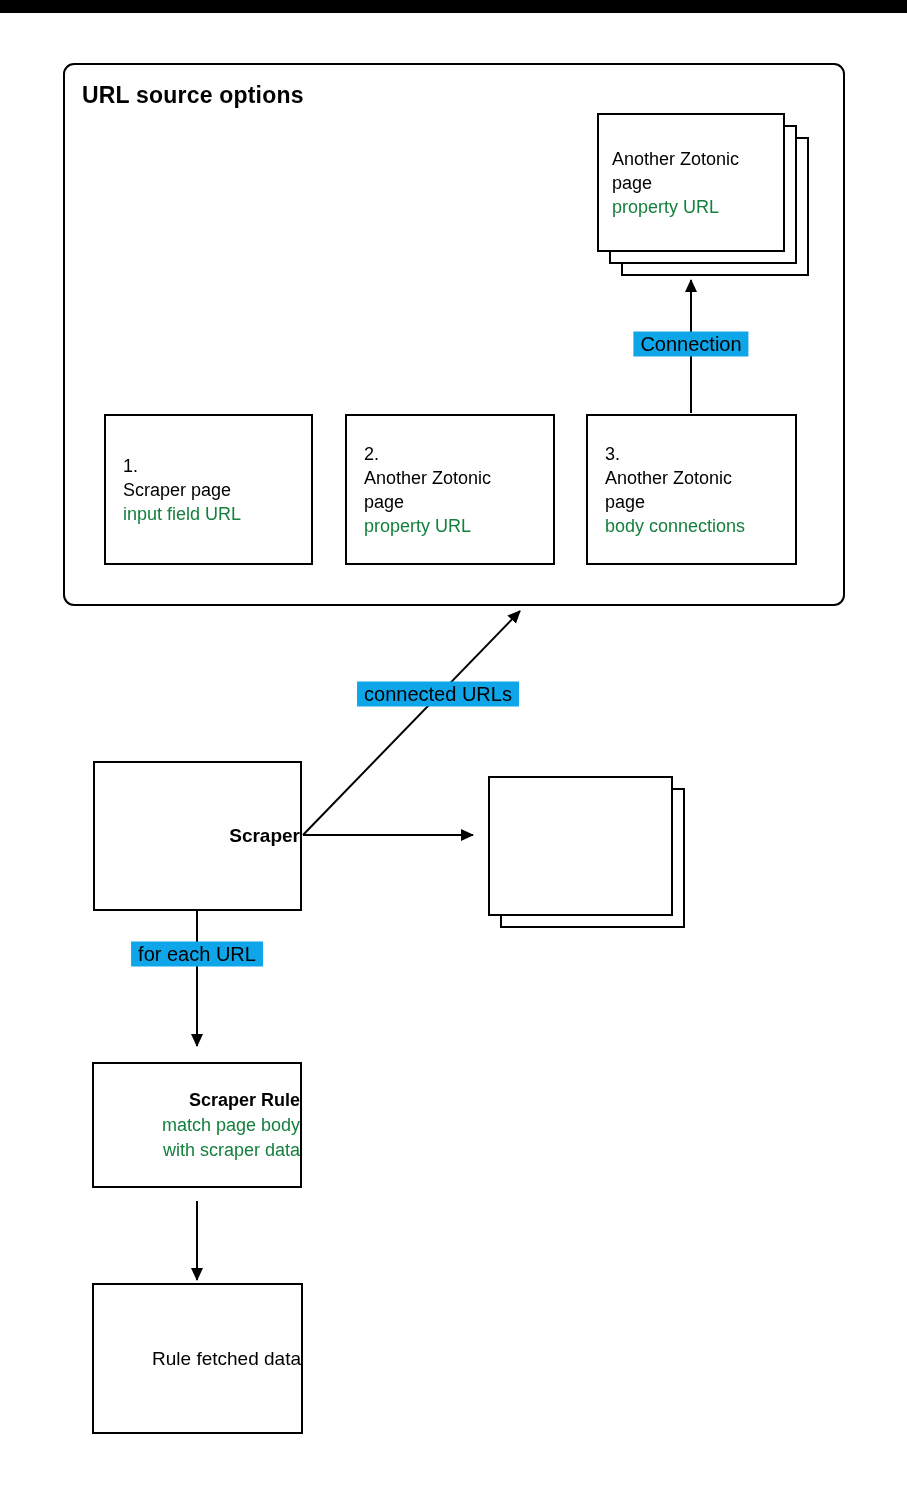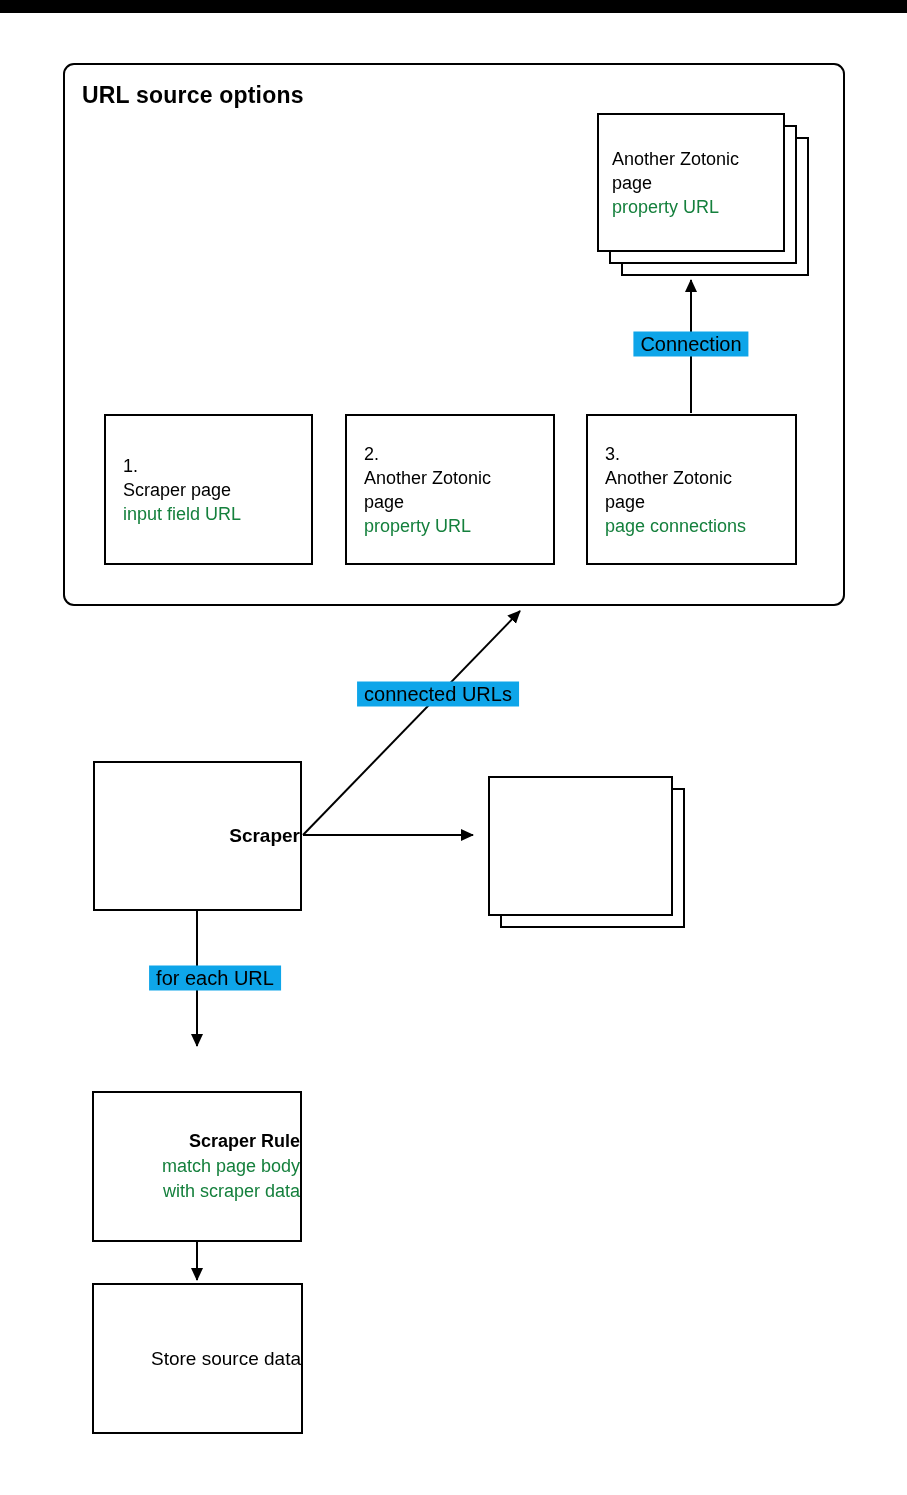--- a/index.html
+++ b/index.html
@@ -72,35 +72,35 @@
   #stack-s2   { left: 621px; top: 137px; width: 188px; height: 139px; }
   
   #option-1 { left: 104px; top: 414px; width: 209px; height: 151px; padding-left: 17px; }
   #option-2 { left: 345px; top: 414px; width: 210px; height: 151px; padding-left: 17px; }
   #option-3 { left: 586px; top: 414px; width: 211px; height: 151px; padding-left: 17px; }
   
   #scraper      { left: 93px;  top: 761px;  width: 209px; height: 150px; font-size: 19px; }
   #rules-main   { left: 476px; top: 764px;  width: 185px; height: 140px; font-size: 19px; }
   #rules-s1     { left: 488px; top: 776px;  width: 185px; height: 140px; }
   #rules-s2     { left: 500px; top: 788px;  width: 185px; height: 140px; }
-  #scraper-rule { left: 92px;  top: 1091px; width: 210px; height: 151px; line-height: 25px; padding-left: 33px; }
+  #scraper-rule { left: 92px;  top: 1062px; width: 210px; height: 126px; line-height: 25px; padding-left: 33px; }
   #store        { left: 92px;  top: 1283px; width: 211px; height: 151px; font-size: 19px; }
   
   .edge-label {
     position: absolute;
     transform: translate(-50%, -50%);
     background: #0ea5e9;
     padding: 1px 7px;
     font-size: 20px;
     white-space: nowrap;
     z-index: 4;
   }
   #lbl-connection     { left: 691px; top: 344px; }
   #lbl-connected-urls { left: 438px; top: 694px; }
-  #lbl-for-each-url   { left: 197px; top: 978px; margin-left: 18px; }
+  #lbl-for-each-url   { left: 197px; top: 954px; }
 </style>
 </head>
 <body>
 
 <div class="canvas">
 
   <div class="top-bar"></div>
 
   <svg class="arrow-layer" width="907" height="1495" viewBox="0 0 907 1495">
     <defs>
@@ -136,37 +136,37 @@
   <div class="node left-text" id="option-2">
     <div>2.</div>
     <div>Another Zotonic</div>
     <div>page</div>
     <div class="muted">property URL</div>
   </div>
   <div class="node left-text" id="option-3">
     <div>3.</div>
     <div>Another Zotonic</div>
     <div>page</div>
-    <div class="muted">page connections</div>
+    <div class="muted">body connections</div>
   </div>
 
   <div class="edge-label" id="lbl-connected-urls">connected URLs</div>
 
   <div class="node center-text bold" id="scraper">
     <div>Scraper</div>
   </div>
 
   <div class="shadow-card" id="rules-s2"></div>
   <div class="shadow-card" id="rules-s1"></div>
 
   <div class="edge-label" id="lbl-for-each-url">for each URL</div>
 
   <div class="node center-text" id="scraper-rule">
     <div class="bold">Scraper Rule</div>
     <div class="muted">match page body</div>
     <div class="muted">with scraper data</div>
   </div>
 
   <div class="node center-text" id="store">
-    <div>Store source data</div>
+    <div>Rule fetched data</div>
   </div>
 
 </div>
 
 </body></html>

